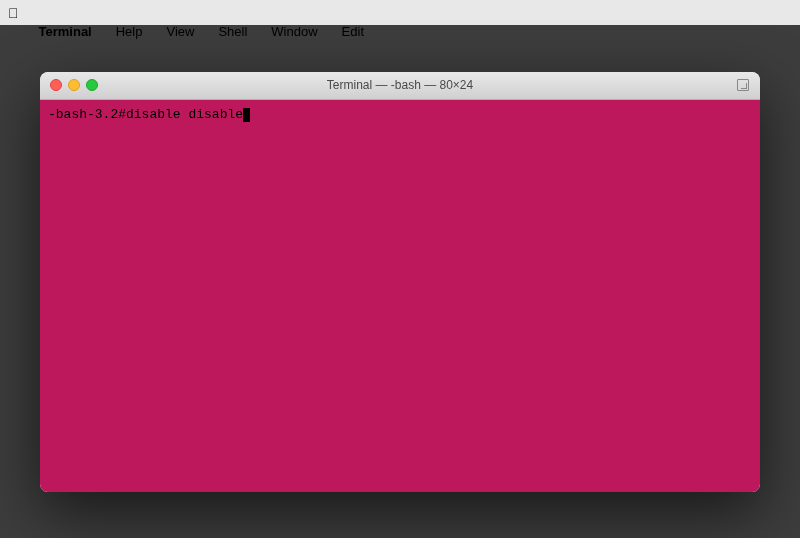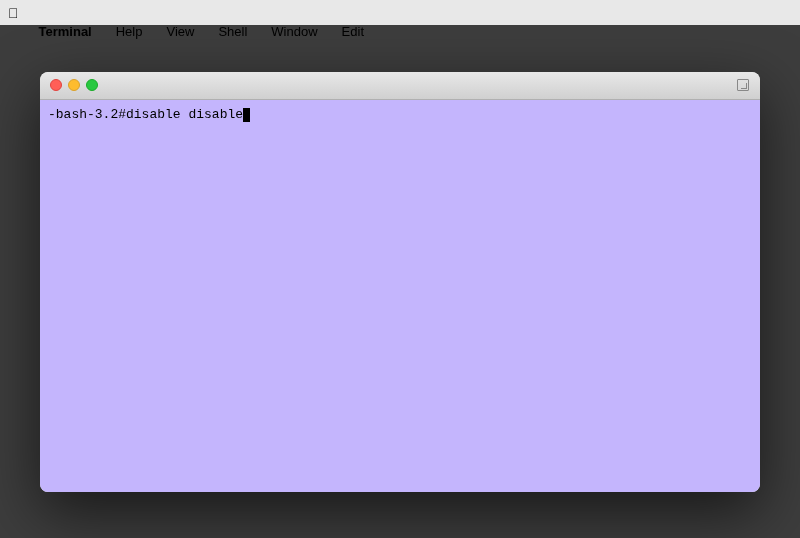--- a/index.html
+++ b/index.html
@@ -140,21 +140,21 @@
       content: '';
       width: 5px;
       height: 5px;
       border-right: 1px solid #888;
       border-bottom: 1px solid #888;
     }
 
     
     .terminal-content {
       flex: 1;
-      background-color: #c4b5fd;
+      background-color: #be185d;
       padding: 6px 8px;
       font-family: "Menlo", "Monaco", "Courier New", monospace;
       font-size: 13px;
       color: #000;
       line-height: 1.4;
     }
 
     .terminal-line {
       display: flex;
       align-items: center;
@@ -188,20 +188,21 @@
 <div class="desktop">
 
   <div class="terminal-window">
 
     <div class="title-bar">
       <div class="traffic-lights">
         <div class="traffic-light close"></div>
         <div class="traffic-light minimize"></div>
         <div class="traffic-light maximize"></div>
       </div>
+      <span class="title-bar-title">Terminal — -bash — 80×24</span>
       <div class="title-bar-icon">
         <div class="resize-icon"></div>
       </div>
     </div>
 
     <div class="terminal-content">
       <div class="terminal-line">
         <span class="prompt">-bash-3.2#</span>
         <span> disable disable</span>
           <span class="cursor"></span>

